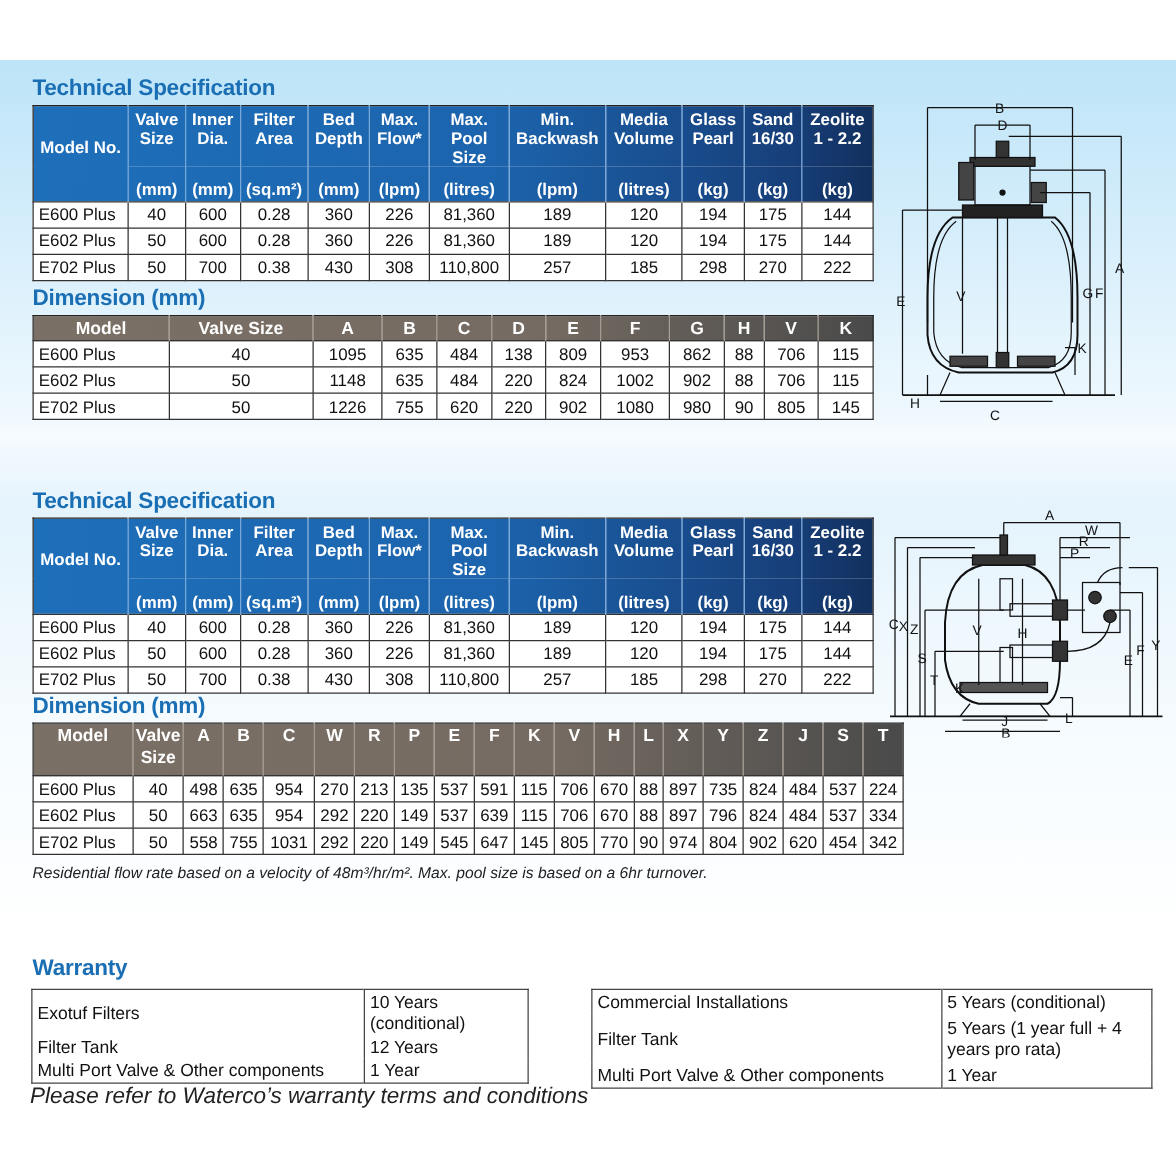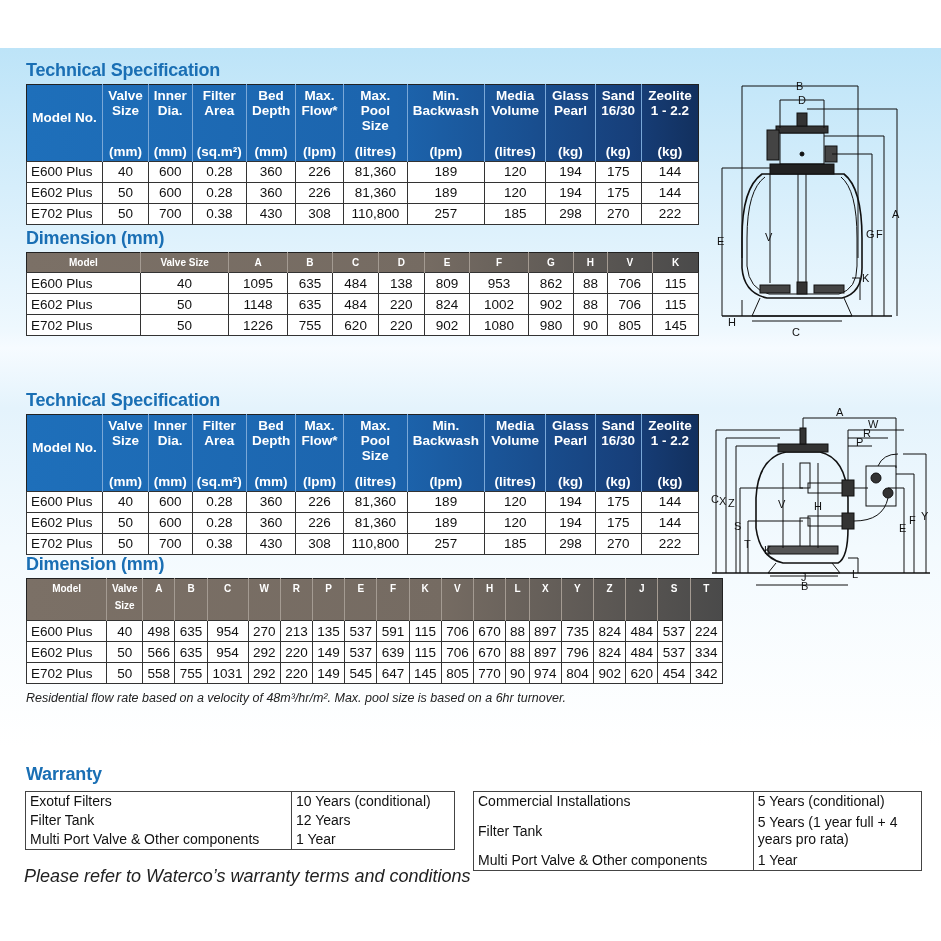--- a/index.html
+++ b/index.html
@@ -33,21 +33,21 @@
     border: 1px solid #333; text-align: center; height: 21px; padding: 0 3px;
     white-space: nowrap;
   }
   table.spec td.model { text-align: left; padding-left: 4px; }
   table.dim {
     position: absolute; border-collapse: collapse; background: #fff;
     font-size: 13.5px; border: 1.5px solid #222;
   }
   table.dim thead tr { background: linear-gradient(to right, #7b7066 0%, #756b62 60%, #4a4a4a 100%); }
   table.dim th {
-    color: #fff; font-weight: bold; font-size: 10px; line-height: 17px;
+    color: #fff; font-weight: bold; font-size: 14px; line-height: 17px;
     border-left: 1px solid #a49b92; text-align: center; padding: 1px 2px;
   }
   table.dim td {
     border: 1px solid #333; text-align: center; height: 21px; padding: 0 2px;
     white-space: nowrap;
   }
   table.dim td.model { text-align: left; padding-left: 4px; }
   .note {
     position: absolute; font-style: italic; font-size: 12.5px; color: #222;
   }
@@ -392,21 +392,21 @@
         <td>897</td>
         <td>735</td>
         <td>824</td>
         <td>484</td>
         <td>537</td>
         <td>224</td>
       </tr>
       <tr>
         <td class="model">E602 Plus</td>
         <td>50</td>
-        <td>566</td>
+        <td>663</td>
         <td>635</td>
         <td>954</td>
         <td>292</td>
         <td>220</td>
         <td>149</td>
         <td>537</td>
         <td>639</td>
         <td>115</td>
         <td>706</td>
         <td>670</td>
@@ -518,21 +518,21 @@
     <text x="93" y="173">J</text>
     <text x="144" y="170">L</text>
     <text x="93" y="182">B</text>
   </svg>
 </div>
 
 <div class="note" style="left:26px;top:691px;">Residential flow rate based on a velocity of 48m³/hr/m². Max. pool size is based on a 6hr turnover.</div>
 
 <div class="section-title" style="left:26px;top:764px;">Warranty</div>
 
-<table class="warranty" style="left:25px;top:791px;width:430px;">
+<table class="warranty" style="left:25px;top:791px;width:398px;">
   <tbody id="warranty-res">
       <tr>
         <td style="width: 266px;">Exotuf Filters</td>
         <td class="val">10 Years (conditional)</td>
       </tr>
       <tr>
         <td style="width: 266px;">Filter Tank</td>
         <td class="val">12 Years</td>
       </tr>
       <tr>

